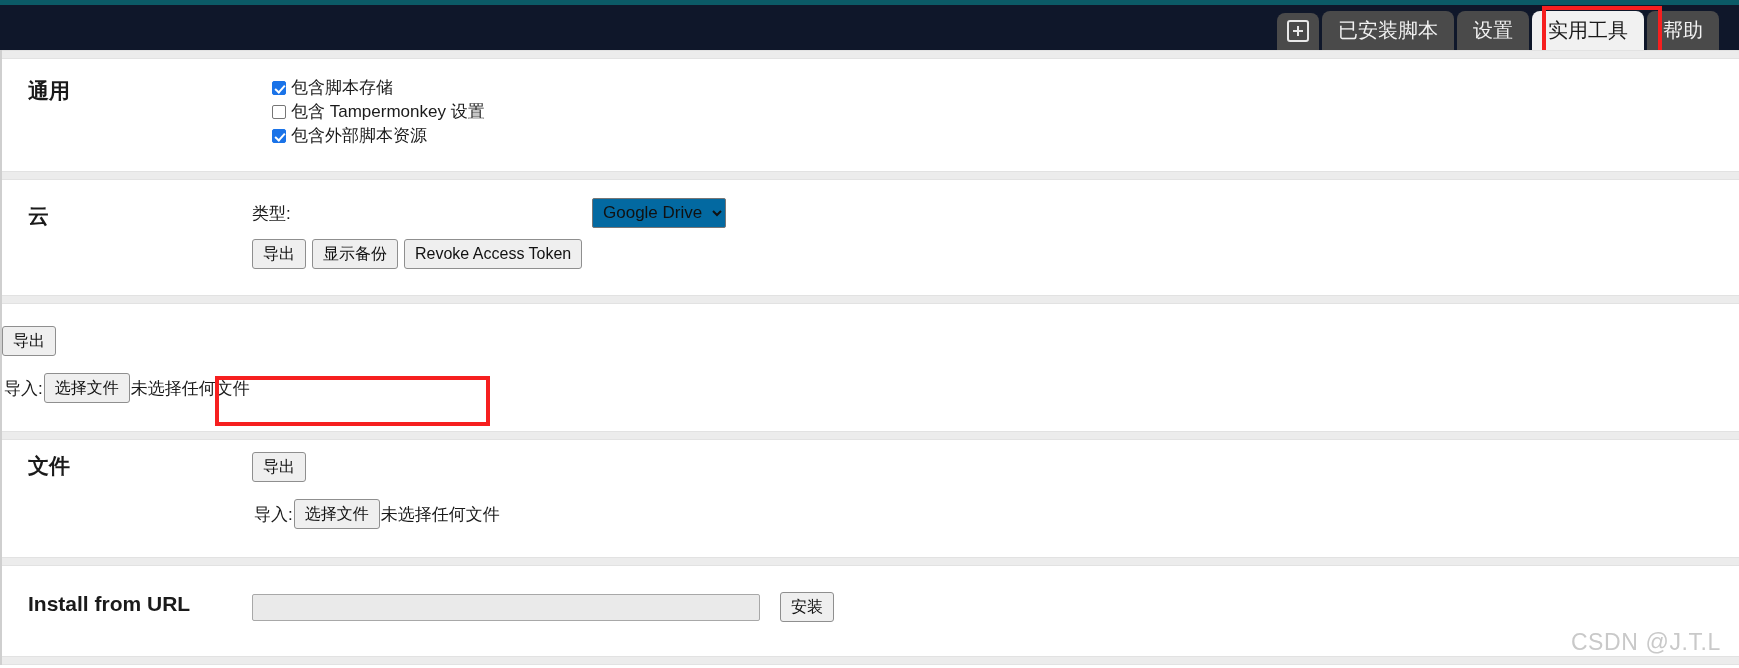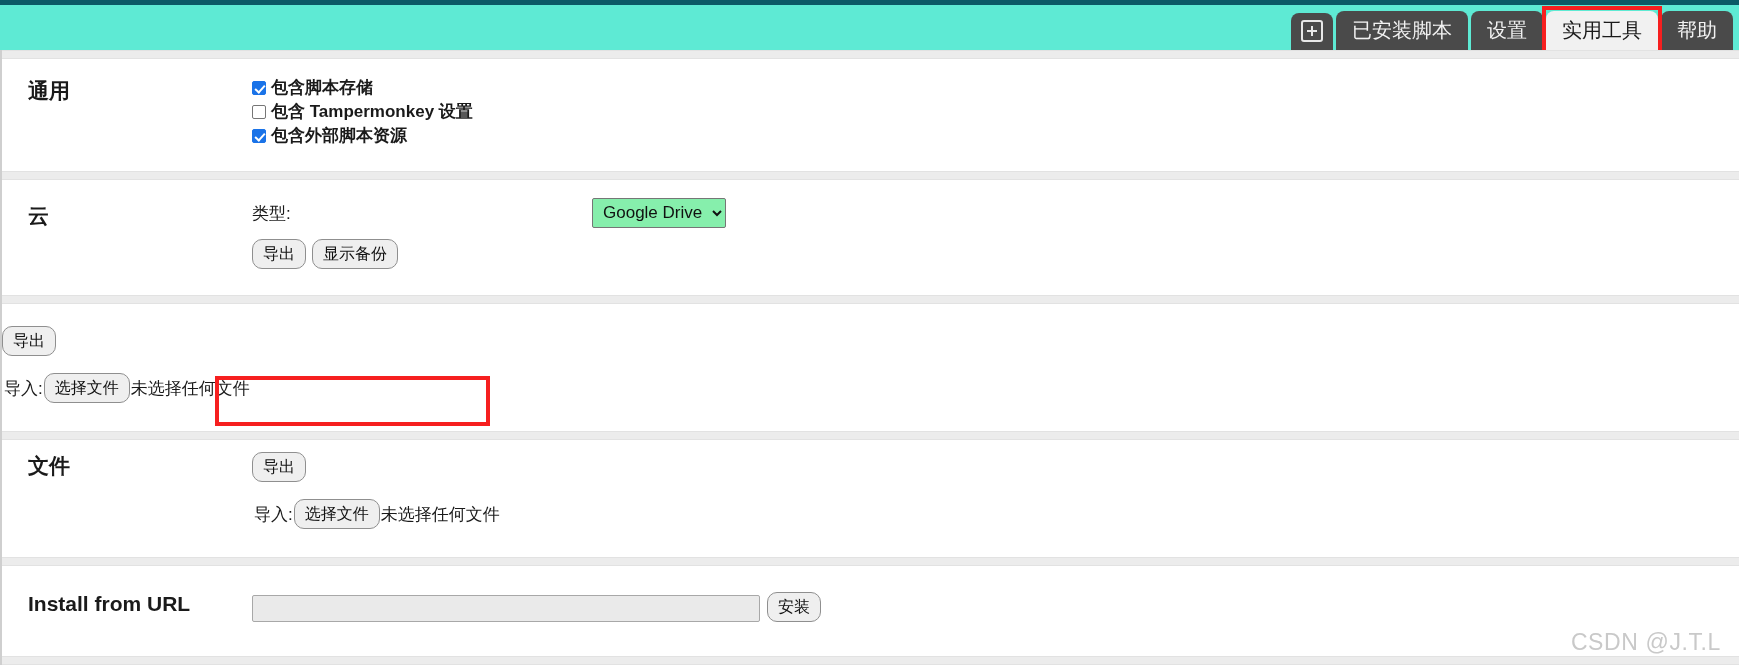--- a/index.html
+++ b/index.html
@@ -17,25 +17,25 @@
   }
 
   
   .topstrip {
     height: 5px;
     background: #0b5a66;
     width: 100%;
   }
   .topbar {
     height: 45px;
-    background: #5eead4;
+    background: #0f172a;
     display: flex;
     align-items: center;
     justify-content: flex-end;
-    padding-right: 6px;
+    padding-right: 20px;
     position: relative;
   }
   .tabs {
     display: flex;
     align-items: flex-end;
     gap: 3px;
     height: 100%;
     padding-bottom: 0;
   }
   .tab {
@@ -114,21 +114,20 @@
   }
 
   
   .chk-row {
     display: flex;
     align-items: center;
     font-size: 17px;
     color: #1a1a1a;
     line-height: 22px;
     margin-bottom: 2px;
-    font-weight: bold;
   }
   .chk {
     width: 14px; height: 14px;
     flex: 0 0 14px;
     border: 1px solid #767676;
     border-radius: 2px;
     background: #fff;
     margin-right: 5px;
     position: relative;
     cursor: pointer;
@@ -147,21 +146,21 @@
     transform: rotate(42deg);
   }
 
   
   .btn {
     font-family: "Liberation Sans", sans-serif;
     font-size: 16px;
     color: #111;
     background: #efefef;
     border: 1px solid #8f8f8f;
-    border-radius: 10px;
+    border-radius: 3px;
     padding: 4px 10px 5px 10px;
     cursor: pointer;
     line-height: 19px;
   }
   .btn-row {
     display: flex;
     align-items: center;
     gap: 6px;
   }
   .lbl {
@@ -169,36 +168,36 @@
     color: #1a1a1a;
   }
   .type-label { font-size: 17px; color: #1a1a1a; margin-bottom: 14px; }
 
   select.sel {
     font-family: "Liberation Sans", sans-serif;
     font-size: 17px;
     padding: 3px 6px 4px 6px;
     border: 1px solid #767676;
     border-radius: 2px;
-    background: #86efac;
+    background: #0369a1;
     color: #111;
     cursor: pointer;
   }
 
   .file-row {
     display: flex;
     align-items: center;
     gap: 1px;
   }
   .file-name { font-size: 17px; color: #1a1a1a; }
 
   .url-row {
     display: flex;
-    align-items: flex-end;
-    gap: 7px;
+    align-items: center;
+    gap: 20px;
   }
   .url-input {
     width: 508px;
     height: 27px;
     background: #eaeaea;
     border: 1px solid #a8a8a8;
     border-radius: 2px;
     font-family: "Liberation Sans", sans-serif;
     font-size: 16px;
     padding: 0 6px;
@@ -253,21 +252,21 @@
       </div>
 
     </div>
     <div class="tab-highlight" style="left: 1542px; top: 1px; width: 120px; height: 48px;"></div>
   </div>
 
   <div class="content">
 
     <div class="divider"></div>
 
-    <div class="section" style="padding:18px 4px 22px 0;">
+    <div class="section" style="padding:18px 4px 22px 0;gap:20px;">
       <div class="sec-label">通用</div>
       <div class="sec-body">
 
         <div class="chk-row">
           <span class="chk checked"></span>
           <span>包含脚本存储</span>
         </div>
 
         <div class="chk-row">
           <span class="chk"></span>
@@ -286,20 +285,21 @@
 
     <div class="section" style="padding:22px 0 26px 0;">
       <div class="sec-label">云</div>
       <div class="sec-body" style="position:relative;">
 
         <div class="type-label">类型:</div>
 
         <div class="btn-row">
           <button class="btn">导出</button>
           <button class="btn">显示备份</button>
+          <button class="btn">Revoke Access Token</button>
         </div>
 
         <select class="sel" style="position:absolute; left:340px; top:-4px;">
           <option>Google Drive</option>
         </select>
 
       </div>
     </div>
 
     <div class="divider"></div>

